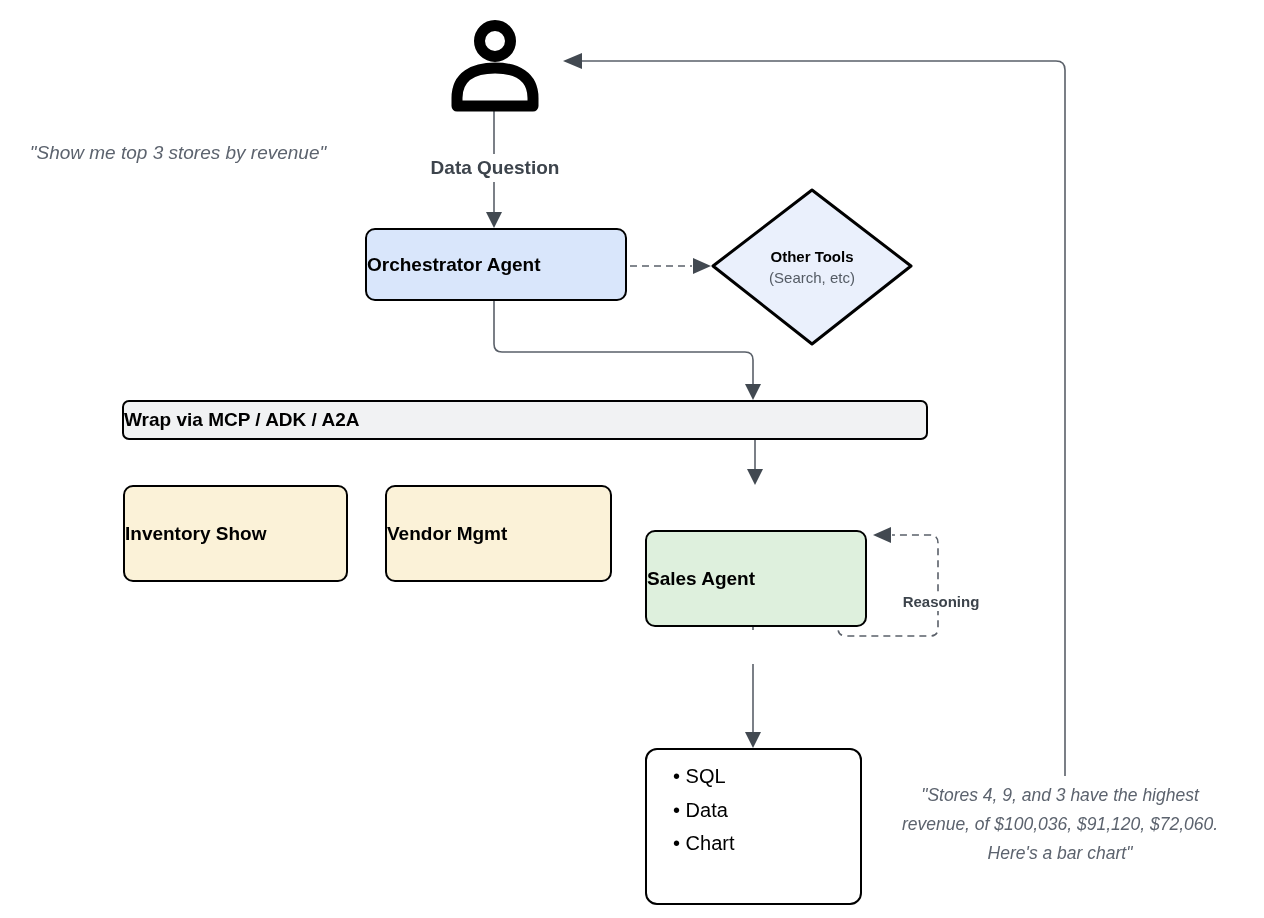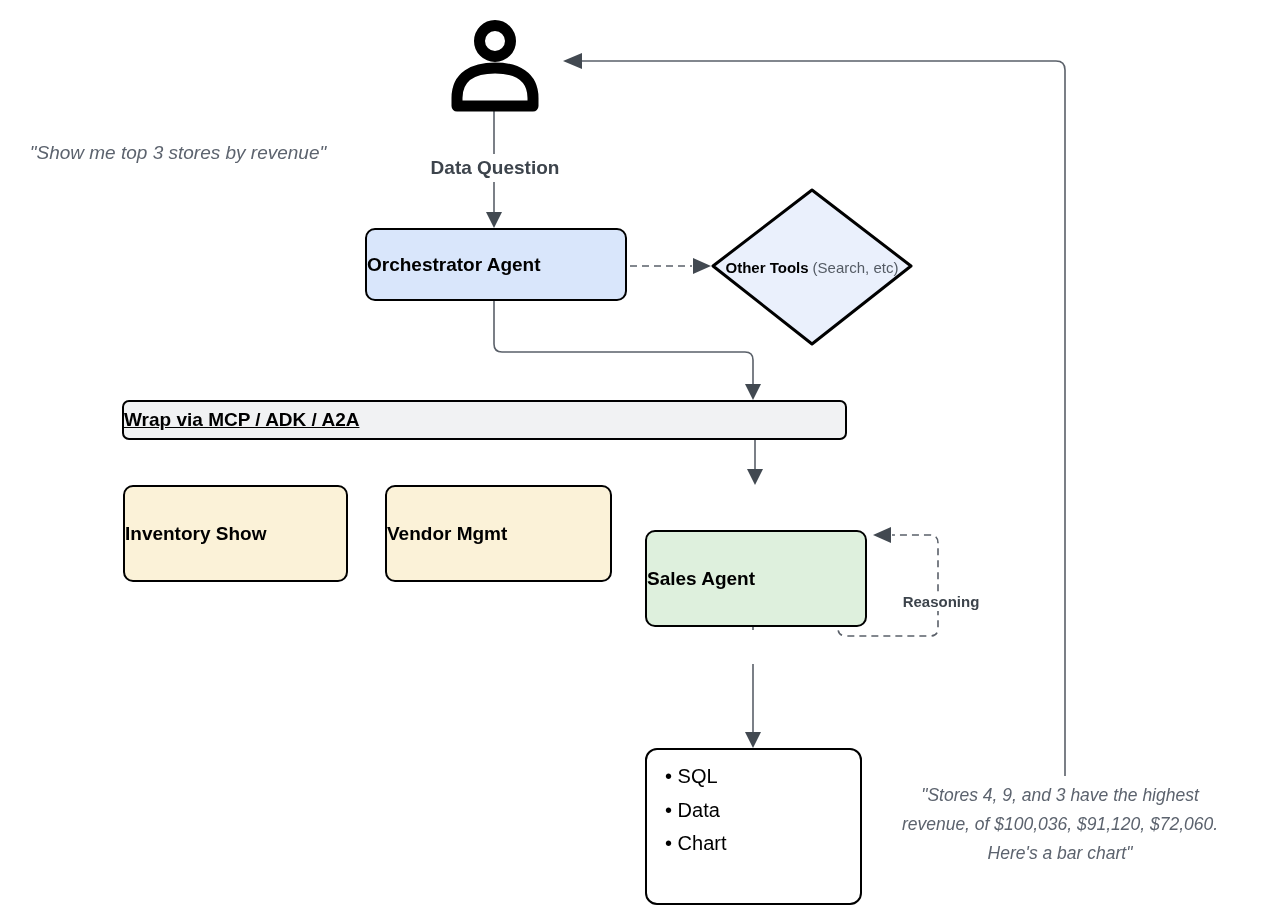--- a/index.html
+++ b/index.html
@@ -37,30 +37,31 @@
   .quote{
     position:absolute;
     font-style:italic;color:#5c636e;
     text-align:center;
   }
   .quote-left{font-size:19px;line-height:24px;}
   .quote-right{font-size:17.5px;line-height:29px;}
   .diamond-wrap{position:absolute;left:706px;top:184px;width:212px;height:166px;}
   .diamond-text{
     position:absolute;left:0;top:0;width:100%;height:100%;
-    display:flex;flex-direction:row;align-items:center;justify-content:center;
+    display:flex;flex-direction:column;align-items:center;justify-content:center;
     gap:4px;
     text-align:center;
   }
   .diamond-title{font-weight:700;font-size:15px;color:#000;}
   .diamond-sub{font-size:15px;color:#545b64;}
   .output-box{
     position:absolute;left:645px;top:748px;width:217px;height:157px;
     background:#ffffff;border:2.5px solid #000;border-radius:12px;
     box-sizing:border-box;
+    padding-left:8px;
   }
   .output-box ul{
     margin:10px 0 0 0;padding:0 0 0 18px;list-style:none;
   }
   .output-box li{
     font-size:20px;color:#000;line-height:33.5px;
   }
   .output-box li::before{content:"• ";}
   .person-svg{position:absolute;left:448px;top:14px;}
 </style>
@@ -113,21 +114,21 @@
   <div class="diamond-wrap">
     <svg width="212" height="166" viewBox="0 0 212 166">
       <polygon points="7,82 106,6 205,82 106,160" stroke="#000" stroke-width="3" stroke-linejoin="round" style="fill: rgb(234, 240, 252);"></polygon>
     </svg>
     <div class="diamond-text">
       <div class="diamond-title">Other Tools</div>
       <div class="diamond-sub">(Search, etc)</div>
     </div>
   </div>
 
-  <div class="node bar" style="left: 122px; top: 400px; width: 725px; height: 40px; background-color: rgb(241, 242, 243); text-decoration: underline;">
+  <div class="node bar" style="left: 122px; top: 400px; width: 806px; height: 40px; background-color: rgb(241, 242, 243);">
     <span>Wrap via MCP / ADK / A2A</span>
   </div>
 
   <div class="node" style="left: 123px; top: 485px; width: 225px; height: 97px; background-color: rgb(251, 242, 216);">
     <span>Inventory Show</span>
   </div>
   <div class="node" style="left: 385px; top: 485px; width: 227px; height: 97px; background-color: rgb(251, 242, 216);">
     <span>Vendor Mgmt</span>
   </div>
   <div class="node" style="left: 645px; top: 485px; width: 222px; height: 97px; background-color: rgb(222, 240, 221); margin-top: 45px;">

